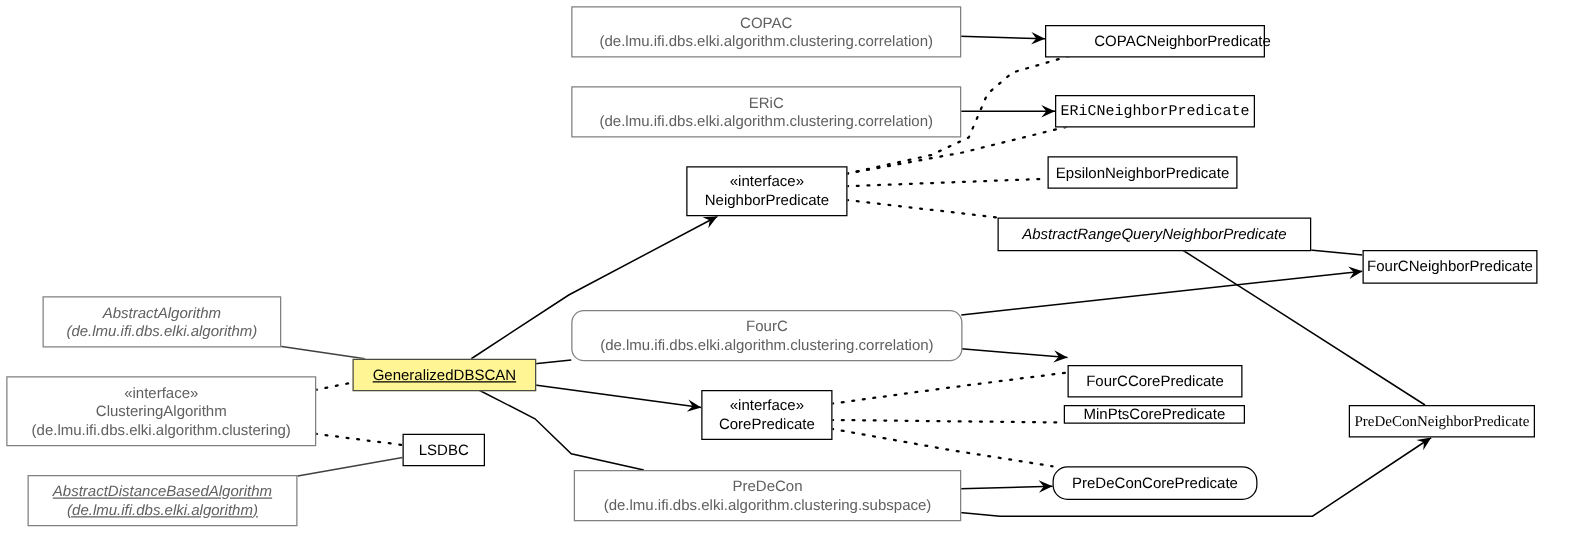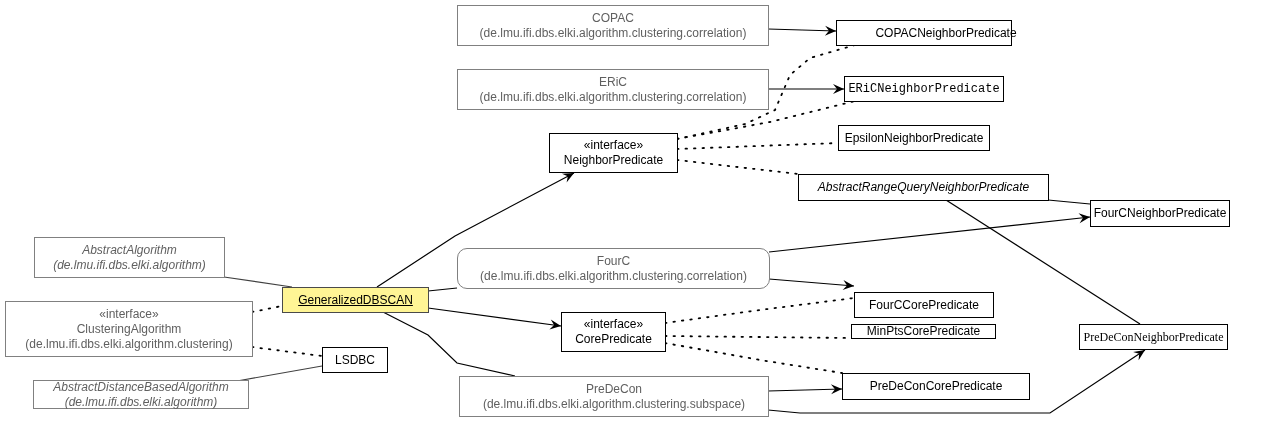--- a/index.html
+++ b/index.html
@@ -52,21 +52,21 @@
 
 <div class="node external abstract" style="left:34px;top:237px;width:191px;height:41px;">
   <div class="name">AbstractAlgorithm</div>
   <div class="pkg">(de.lmu.ifi.dbs.elki.algorithm)</div>
 </div>
 <div class="node external" style="left:5px;top:301px;width:248px;height:56px;">
   <div class="stereo">«interface»</div>
   <div class="name">ClusteringAlgorithm</div>
   <div class="pkg">(de.lmu.ifi.dbs.elki.algorithm.clustering)</div>
 </div>
-<div class="node external abstract" style="left:33px;top:380px;width:216px;height:29px;">
+<div class="node external abstract" style="left:22px;top:380px;width:216px;height:41px;text-decoration:underline;">
   <div class="name">AbstractDistanceBasedAlgorithm</div>
   <div class="pkg">(de.lmu.ifi.dbs.elki.algorithm)</div>
 </div>
 
 <div class="node focus" style="left:282px;top:287px;width:147px;height:26px;">
   <div class="name">GeneralizedDBSCAN</div>
 </div>
 <div class="node local" style="left:322px;top:347px;width:66px;height:26px;">
   <div class="name">LSDBC</div>
 </div>
@@ -113,15 +113,15 @@
 </div>
 <div class="node local" style="left:1079px;top:324px;width:149px;height:26px;font-family:Liberation Serif, serif;">
   <div class="name">PreDeConNeighborPredicate</div>
 </div>
 <div class="node local" style="left:854px;top:292px;width:140px;height:26px;">
   <div class="name">FourCCorePredicate</div>
 </div>
 <div class="node local" style="left:851px;top:324px;width:145px;height:15px;">
   <div class="name">MinPtsCorePredicate</div>
 </div>
-<div class="node local" style="left:842px;top:373px;width:188px;height:27px;">
+<div class="node local" style="left:842px;top:373px;width:164px;height:27px;border-radius:12px;">
   <div class="name">PreDeConCorePredicate</div>
 </div>
 
 </body></html>

